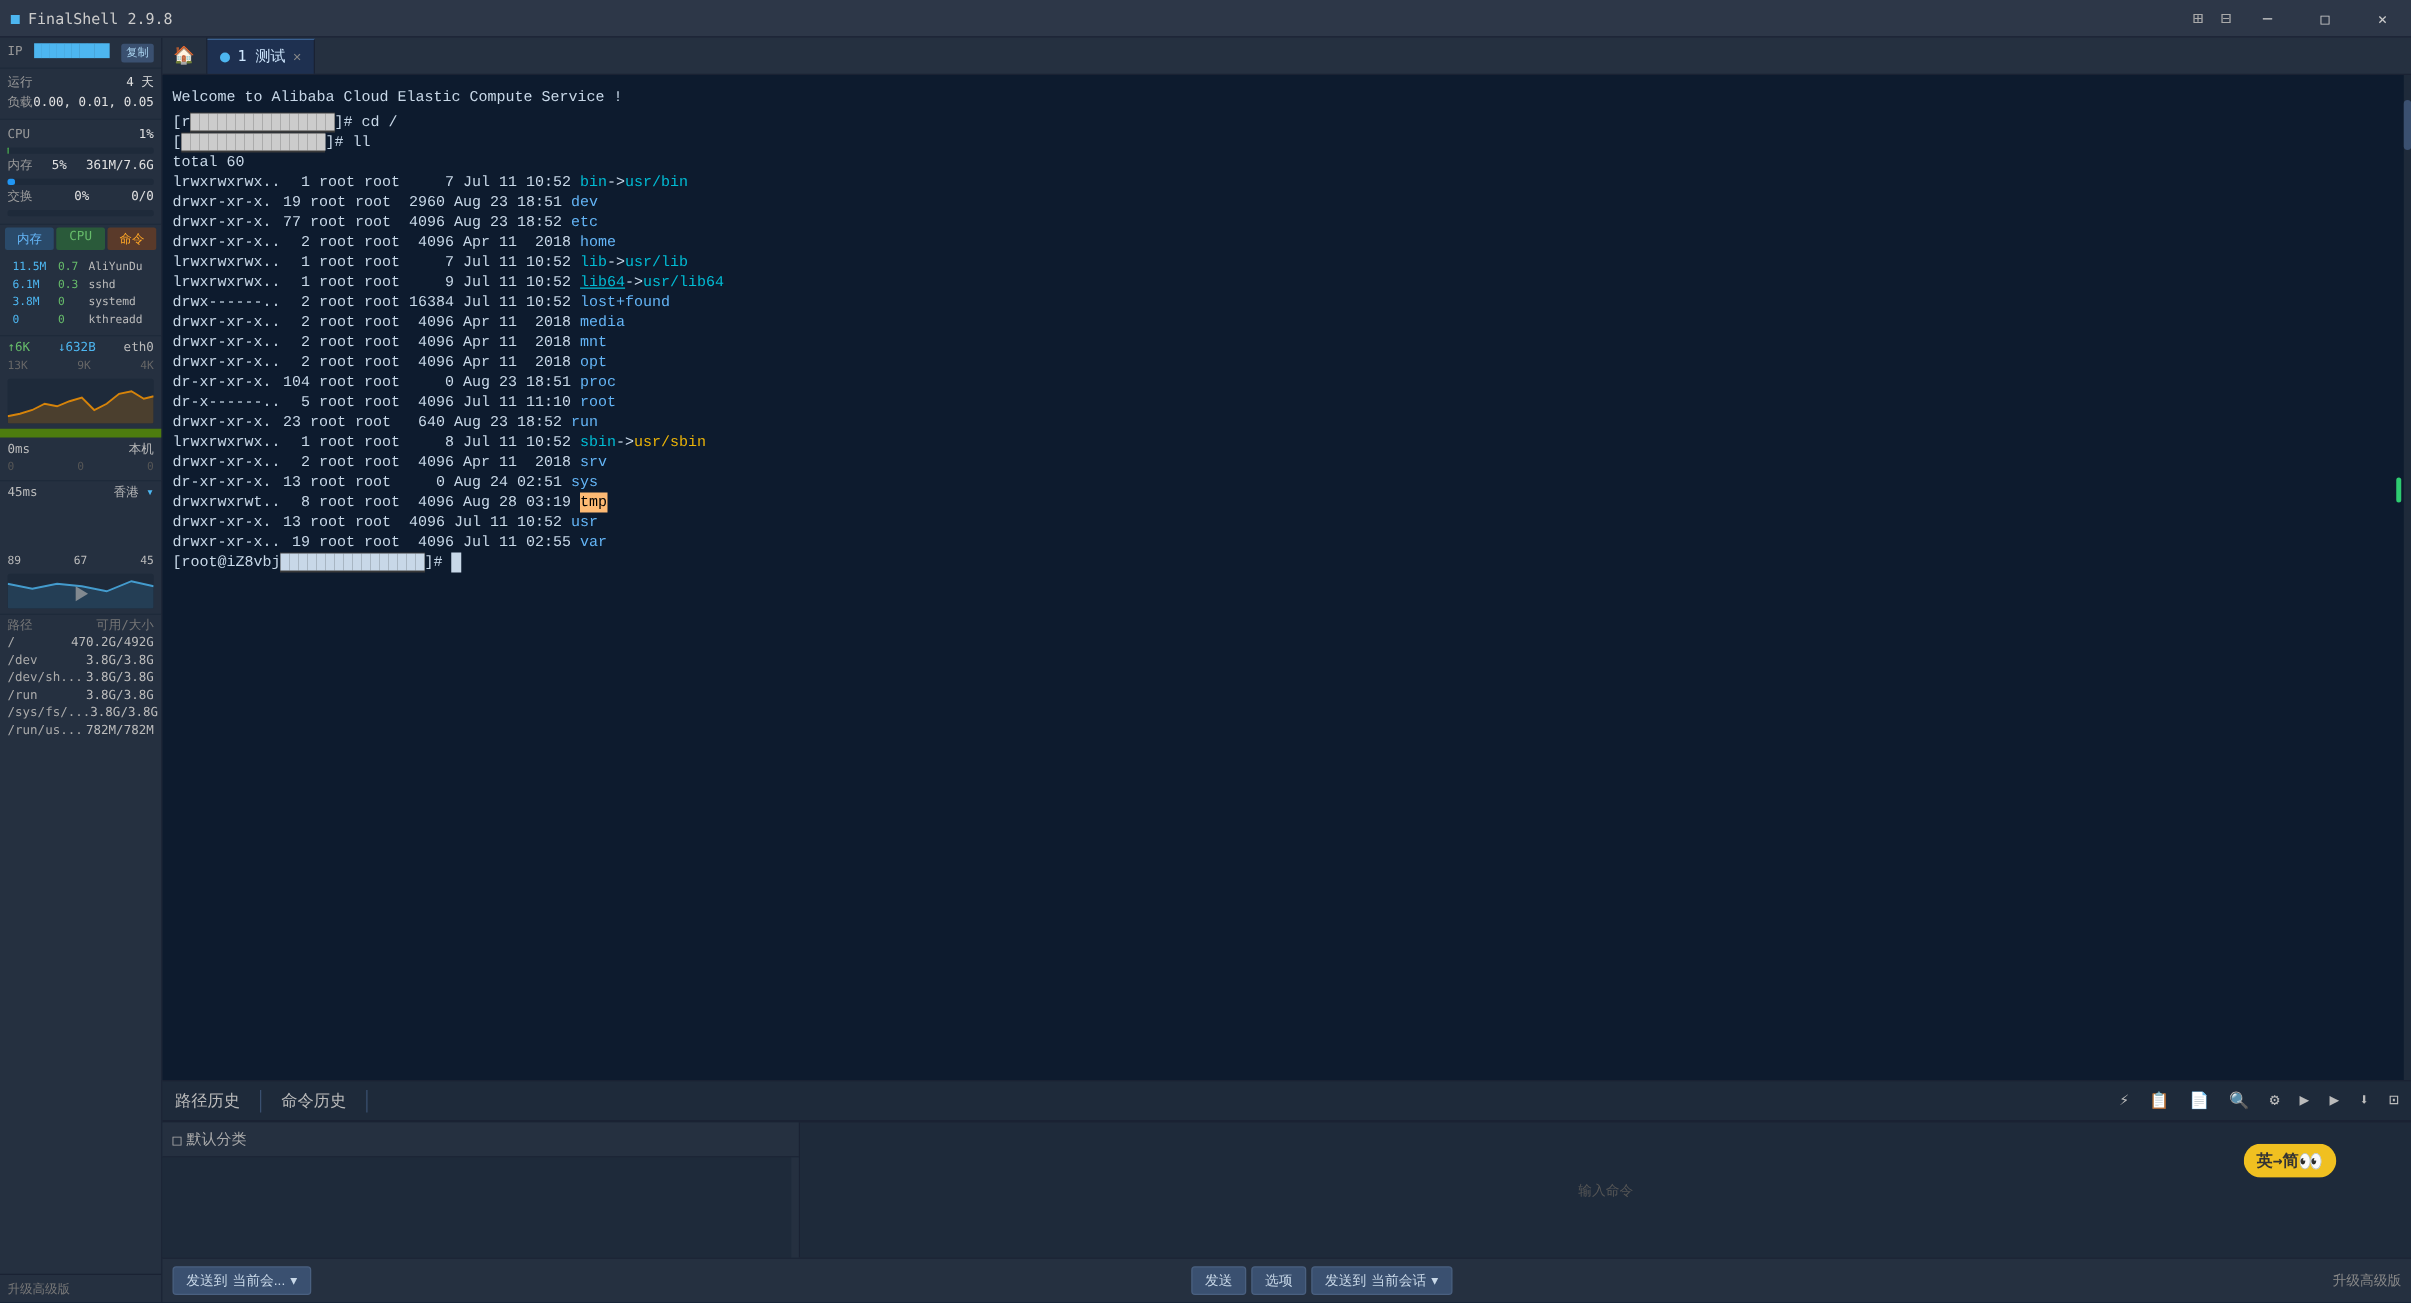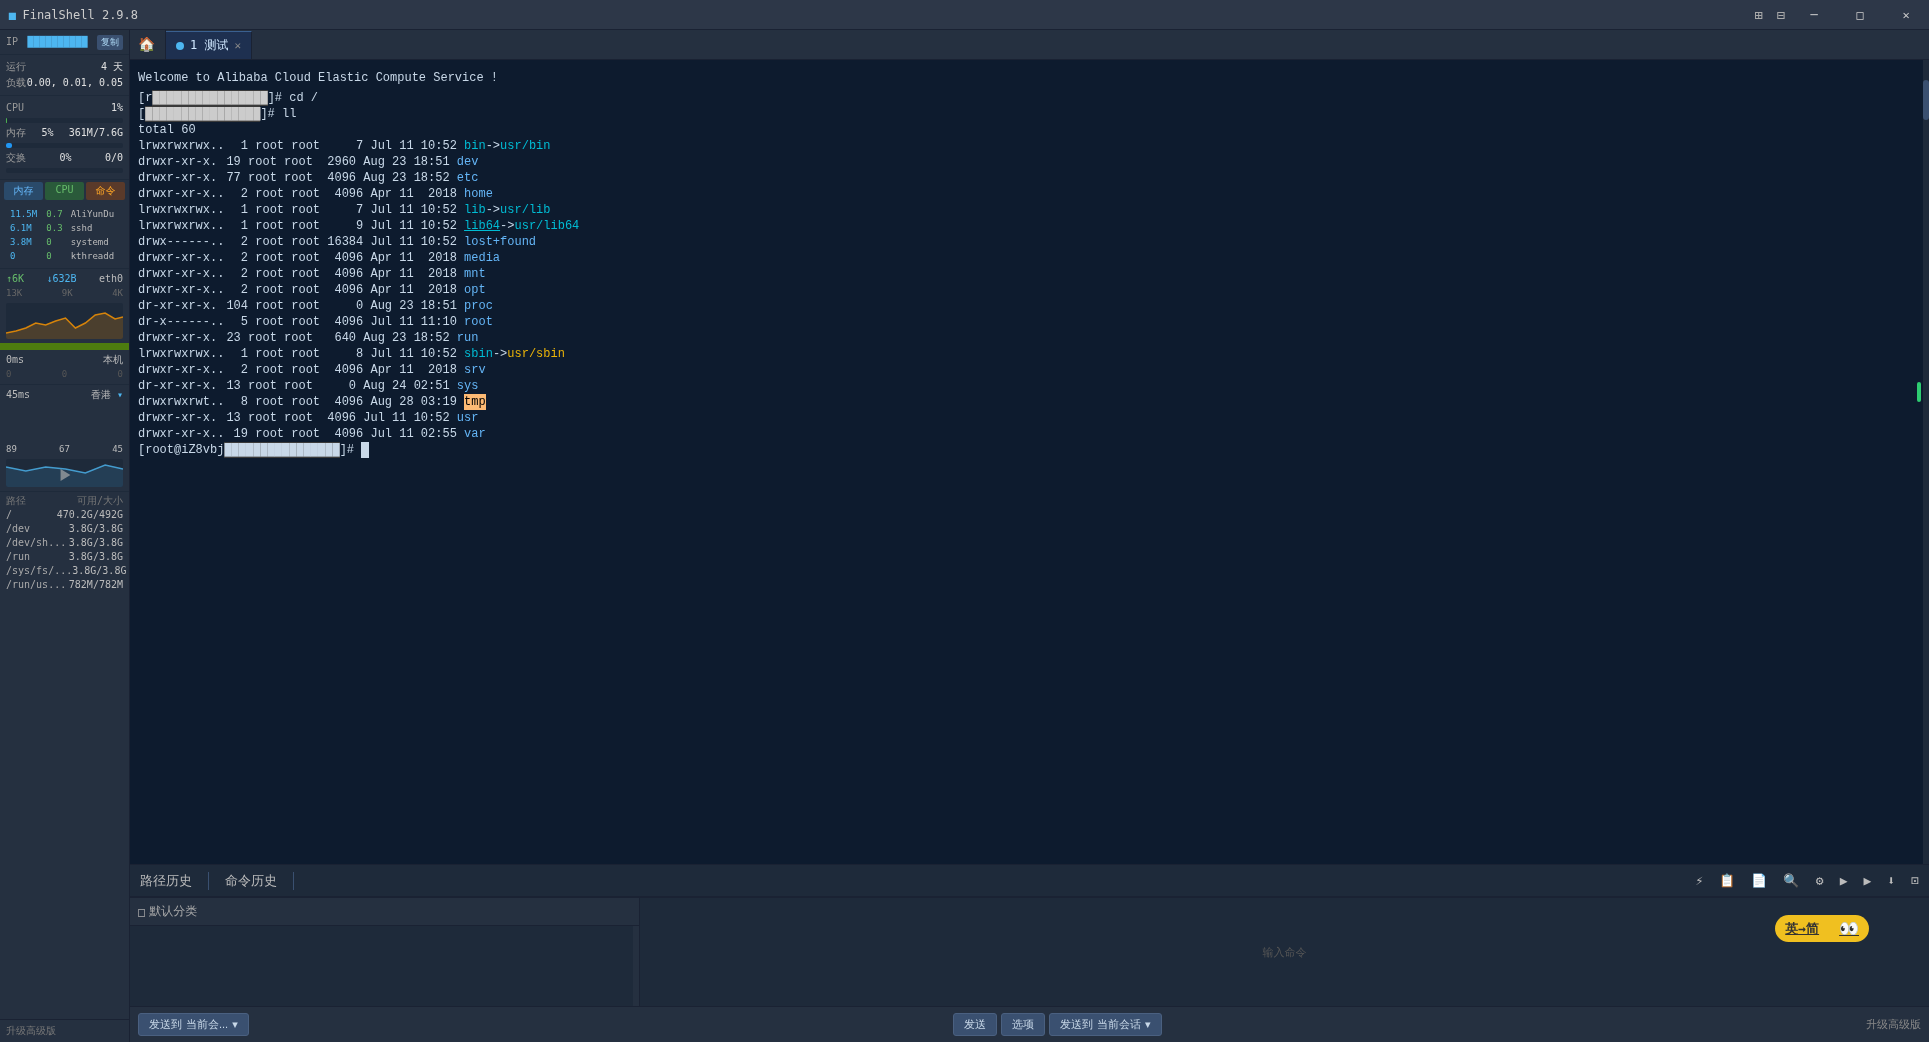--- a/index.html
+++ b/index.html
@@ -233,24 +233,23 @@
       position: fixed;
       right: 60px;
       bottom: 100px;
       background: #f0c020;
       color: #333;
       border-radius: 20px;
       padding: 4px 10px;
       font-size: 13px;
       display: flex;
       align-items: center;
-      gap: 20px;
+      gap: 0;
       font-weight: bold;
       cursor: pointer;
-      text-decoration: underline;
     }
 
     
     #cmd-area {
       height: 110px;
       background: #1e2a3a;
       border-top: 2px solid #1a2233;
       display: flex;
     }
     #cmd-left {

